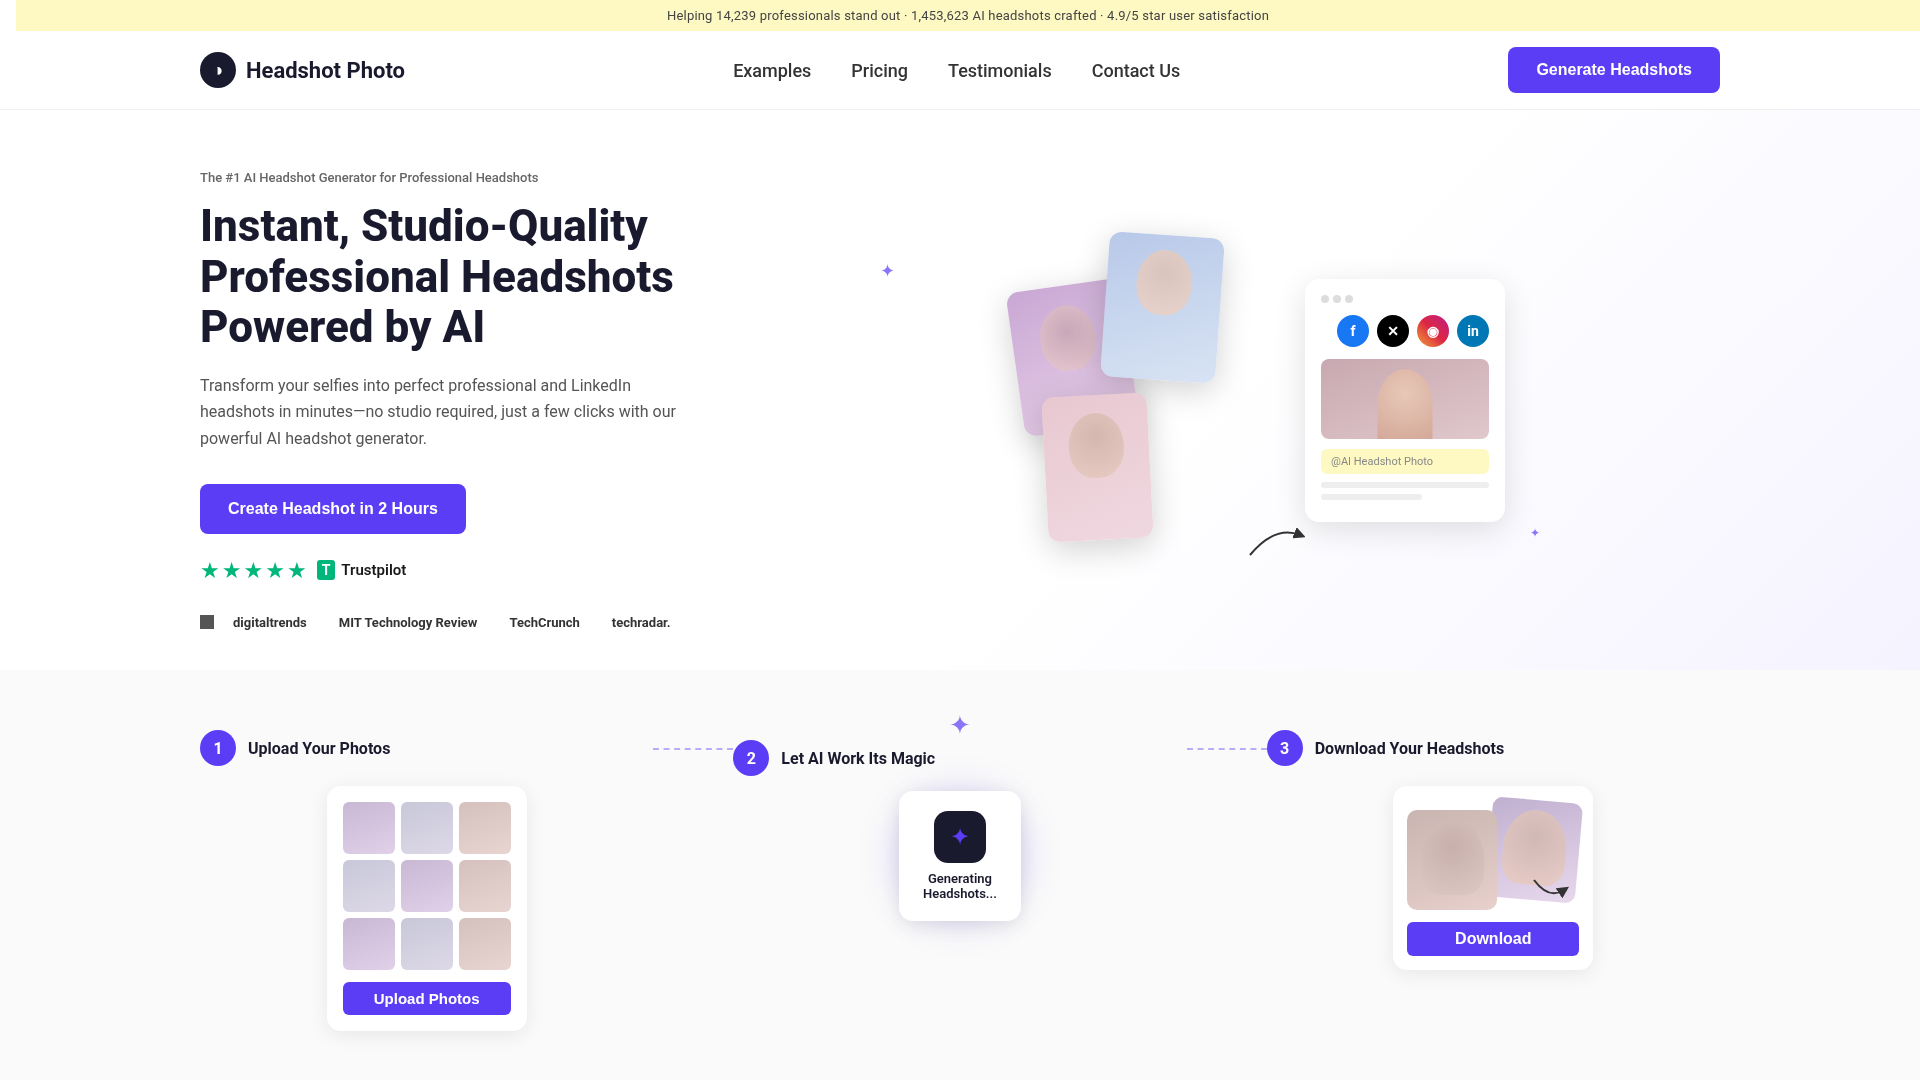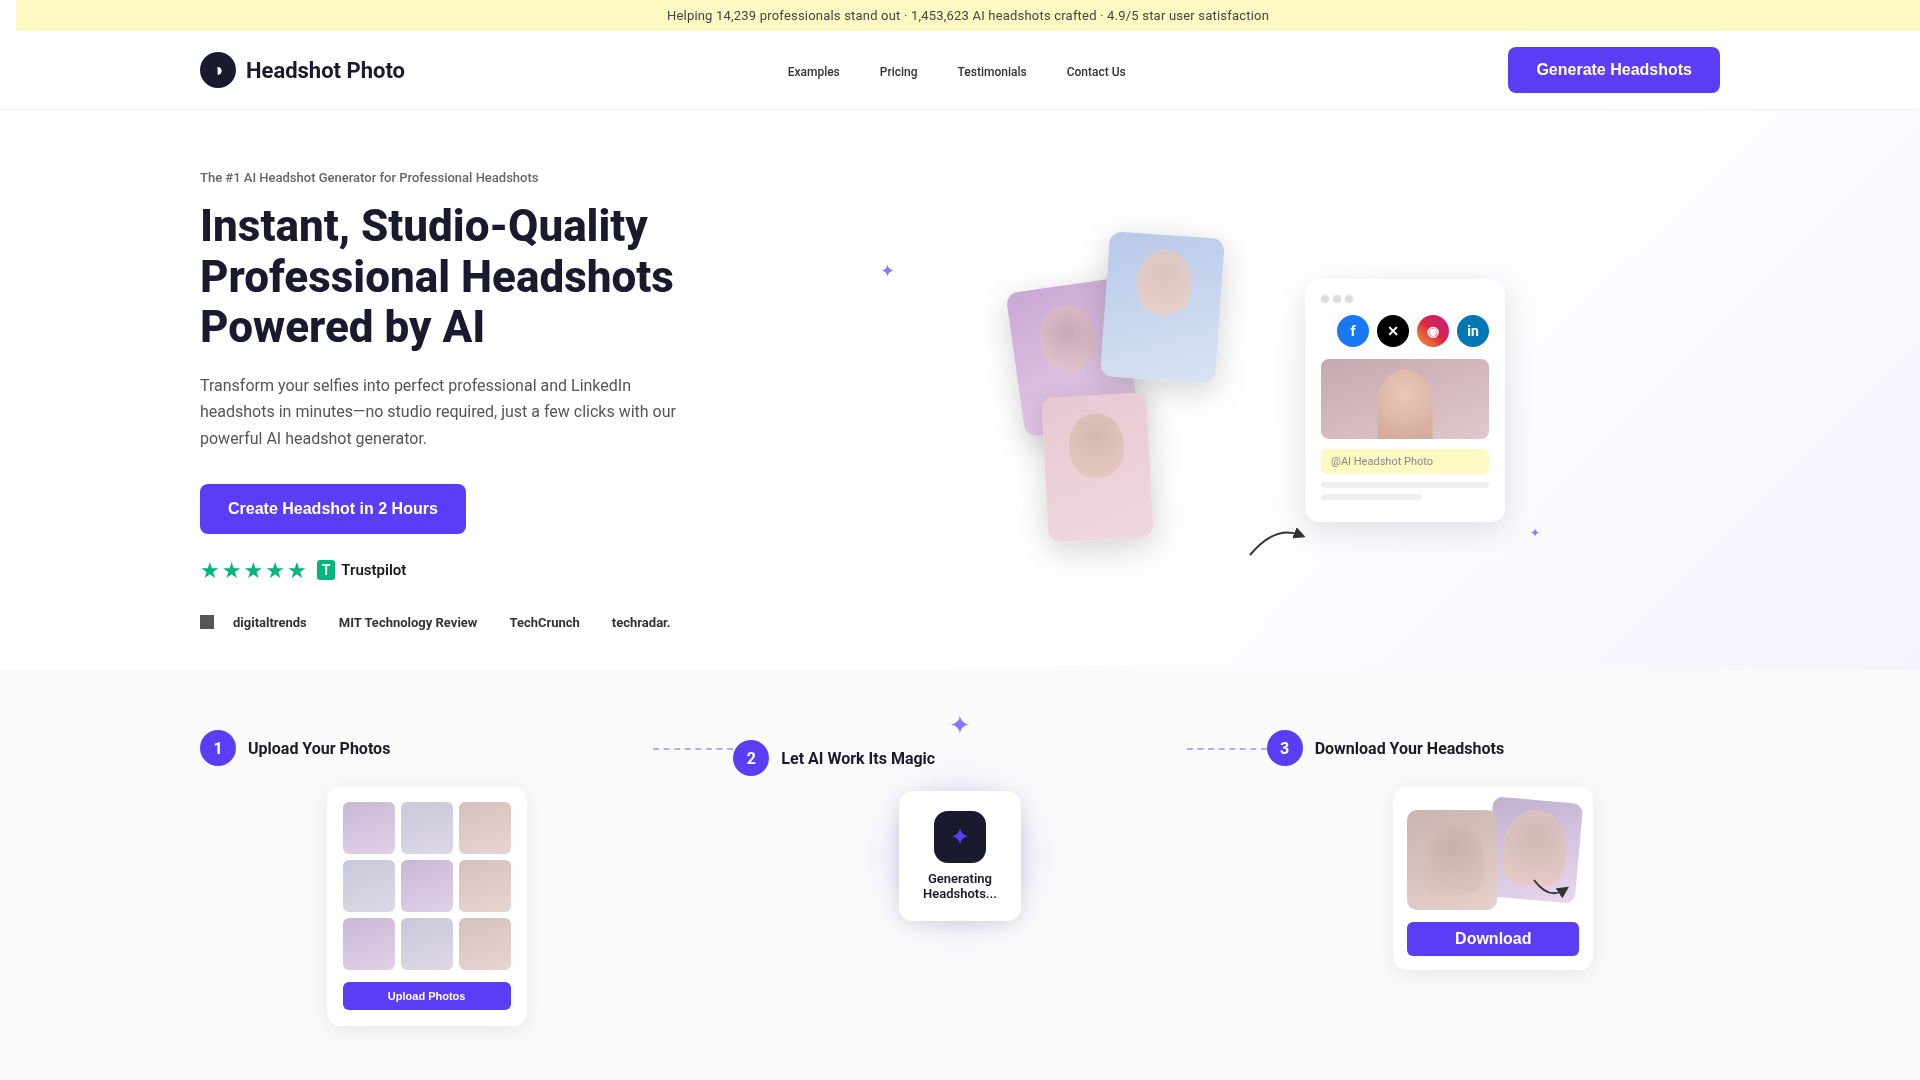--- a/index.html
+++ b/index.html
@@ -47,21 +47,21 @@
     }
     .nav-links {
       display: flex;
       align-items: center;
       gap: 40px;
       list-style: none;
     }
     .nav-links a {
       text-decoration: none;
       color: #333;
-      font-size: 12px;
+      font-size: 18px;
       font-weight: 500;
       margin-top: 8px;
     }
     .btn-generate {
       background: #5b3df5;
       color: #fff;
       border: none;
       padding: 14px 28px;
       border-radius: 8px;
       font-size: 16px;
@@ -328,21 +328,21 @@
     }
     .photo-cell:nth-child(2n) { background: linear-gradient(160deg, #c8c8d8, #ddd8e8); }
     .photo-cell:nth-child(3n) { background: linear-gradient(160deg, #d4c0bc, #e8d4d0); }
     .btn-upload {
       width: 100%;
       background: #5b3df5;
       color: #fff;
       border: none;
       padding: 8px;
       border-radius: 6px;
-      font-size: 11px;
+      font-size: 15px;
       font-weight: 600;
       cursor: pointer;
     }
     .step-connector {
       flex: 0 0 80px;
       display: flex;
       align-items: center;
       justify-content: center;
       margin-top: 18px;
     }

